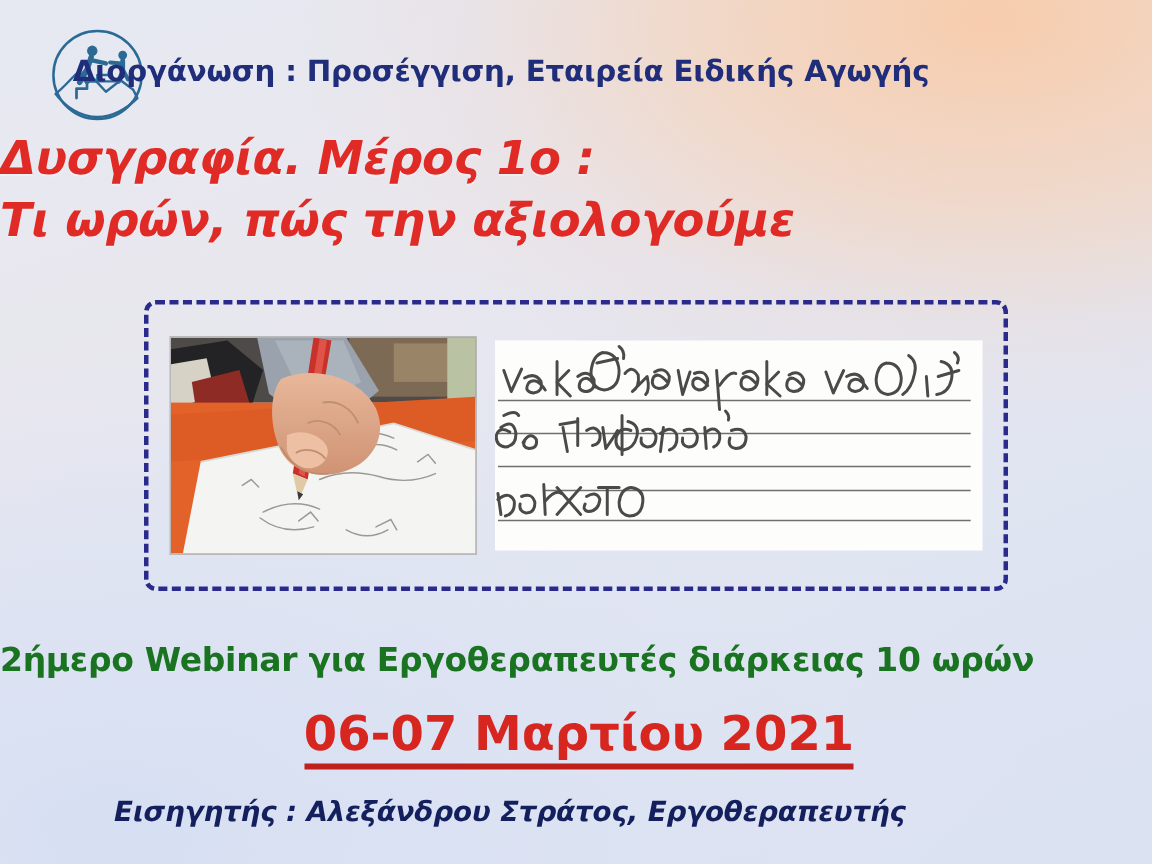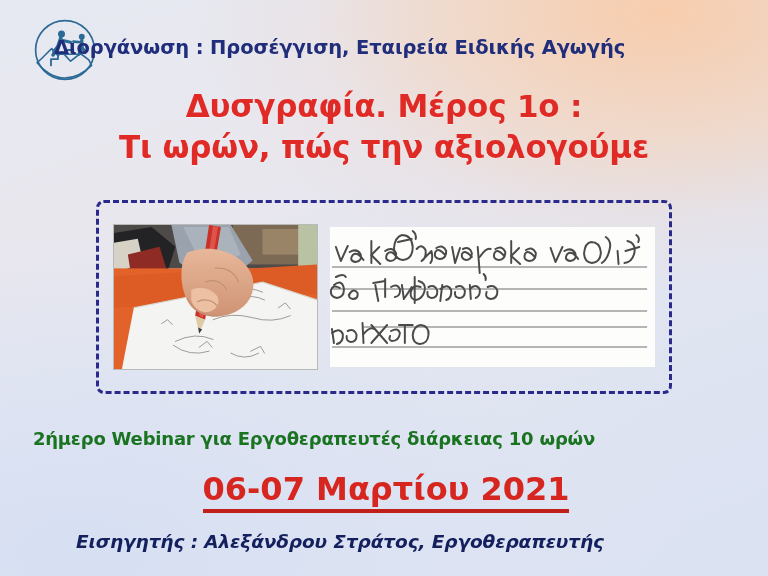--- a/index.html
+++ b/index.html
@@ -29,36 +29,37 @@
     height: 70px;
   }
   .logo-wrap svg { display: block; width: 70px; height: 70px; }
 
   
   .org-line {
     position: absolute;
     left: 0;
     top: 36px;
     width: 652px;
-    padding-left: 54px;
+    text-align: center;
+    padding-left: 16px;
     box-sizing: border-box;
     font-size: 19.5px;
     font-weight: bold;
     color: #1f2d7a;
     letter-spacing: -0.1px;
     white-space: nowrap;
   }
 
   
   .title-block {
     position: absolute;
     left: 0;
     top: 86px;
     width: 768px;
-    text-align: center;
+    font-style: italic;
   }
   .title-line {
     font-size: 31px;
     font-weight: bold;
     color: #e02a26;
     line-height: 1.33;
     letter-spacing: -0.2px;
     white-space: nowrap;
     text-shadow: 0 1px 0 rgba(255,255,255,0.35);
   }
@@ -107,21 +108,21 @@
   }
   .sample svg { display:block; width: 100%; height: 100%; }
 
   
   .webinar-line {
     position: absolute;
     left: 0;
     top: 428px;
     width: 628px;
     text-align: center;
-    font-size: 18px;
+    font-size: 22px;
     font-weight: bold;
     color: #197320;
     letter-spacing: -0.2px;
     white-space: nowrap;
   }
 
   
   .date-line {
     position: absolute;
     left: 2px;

